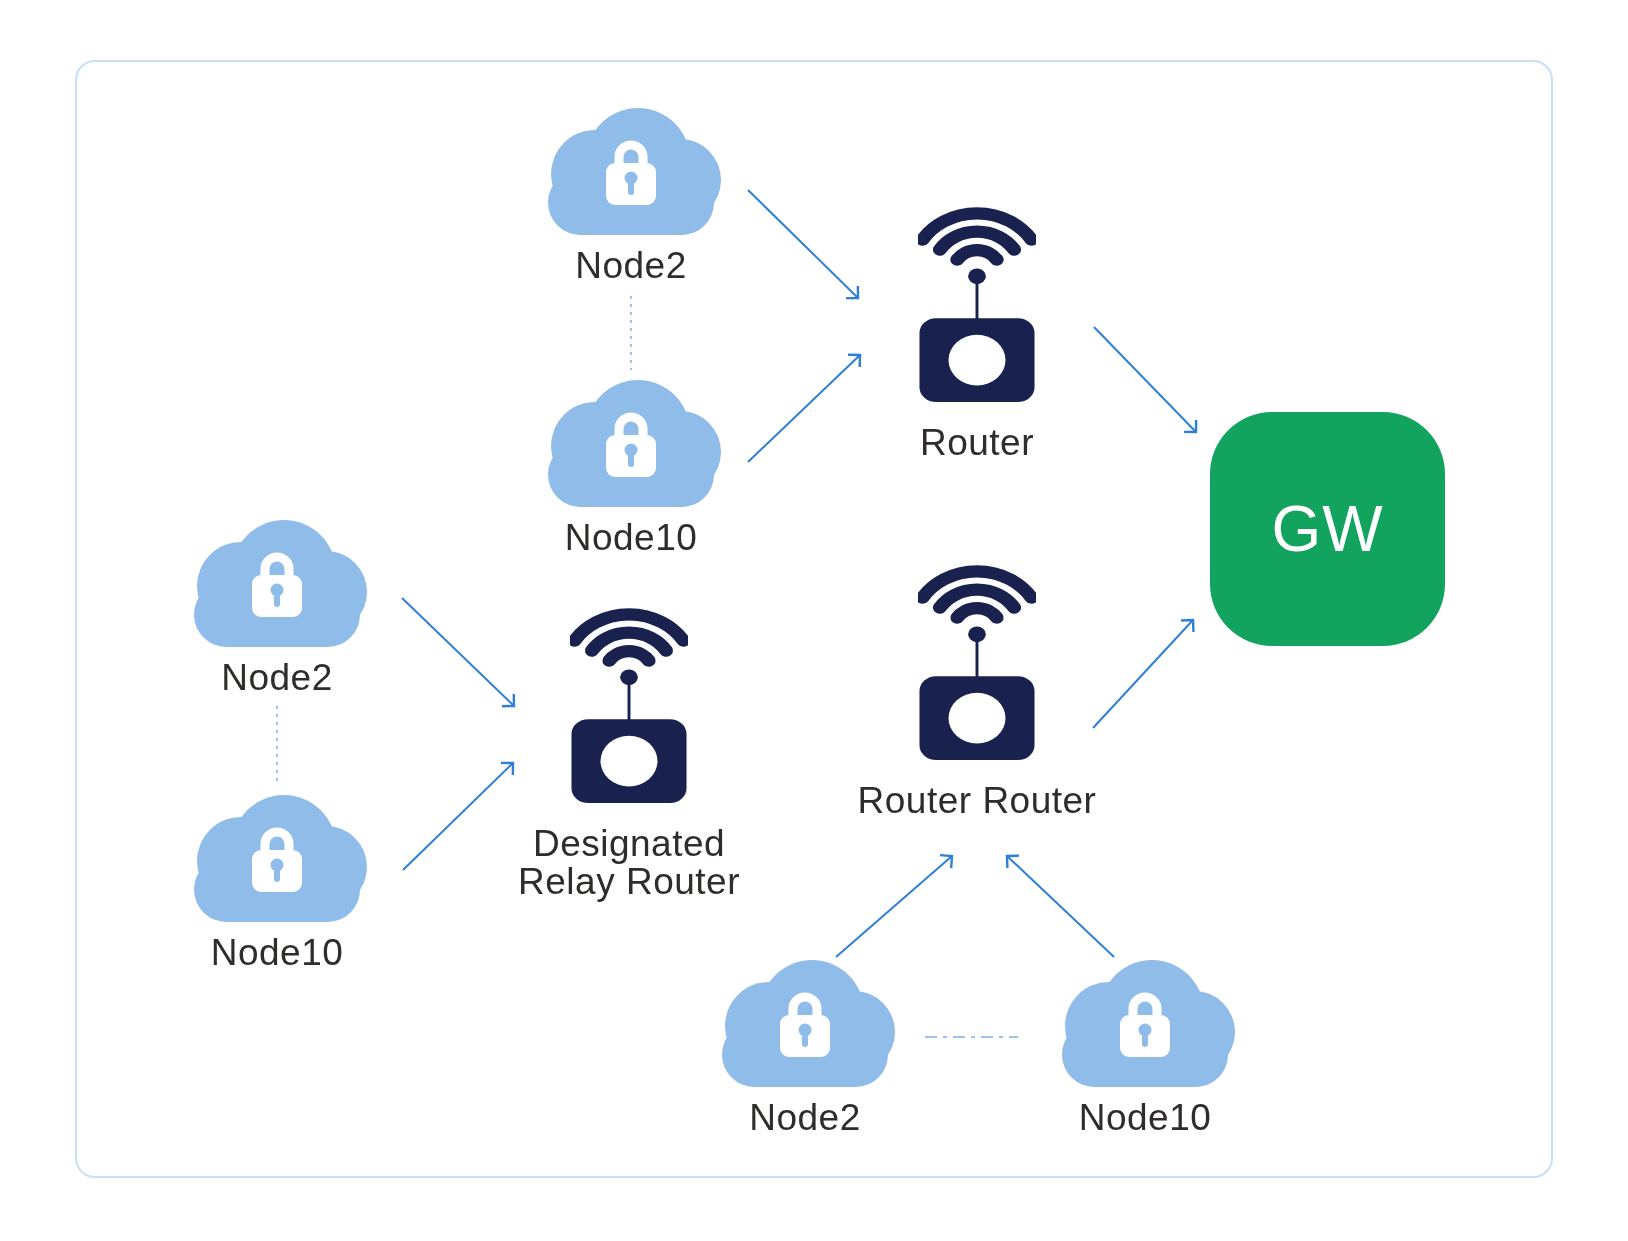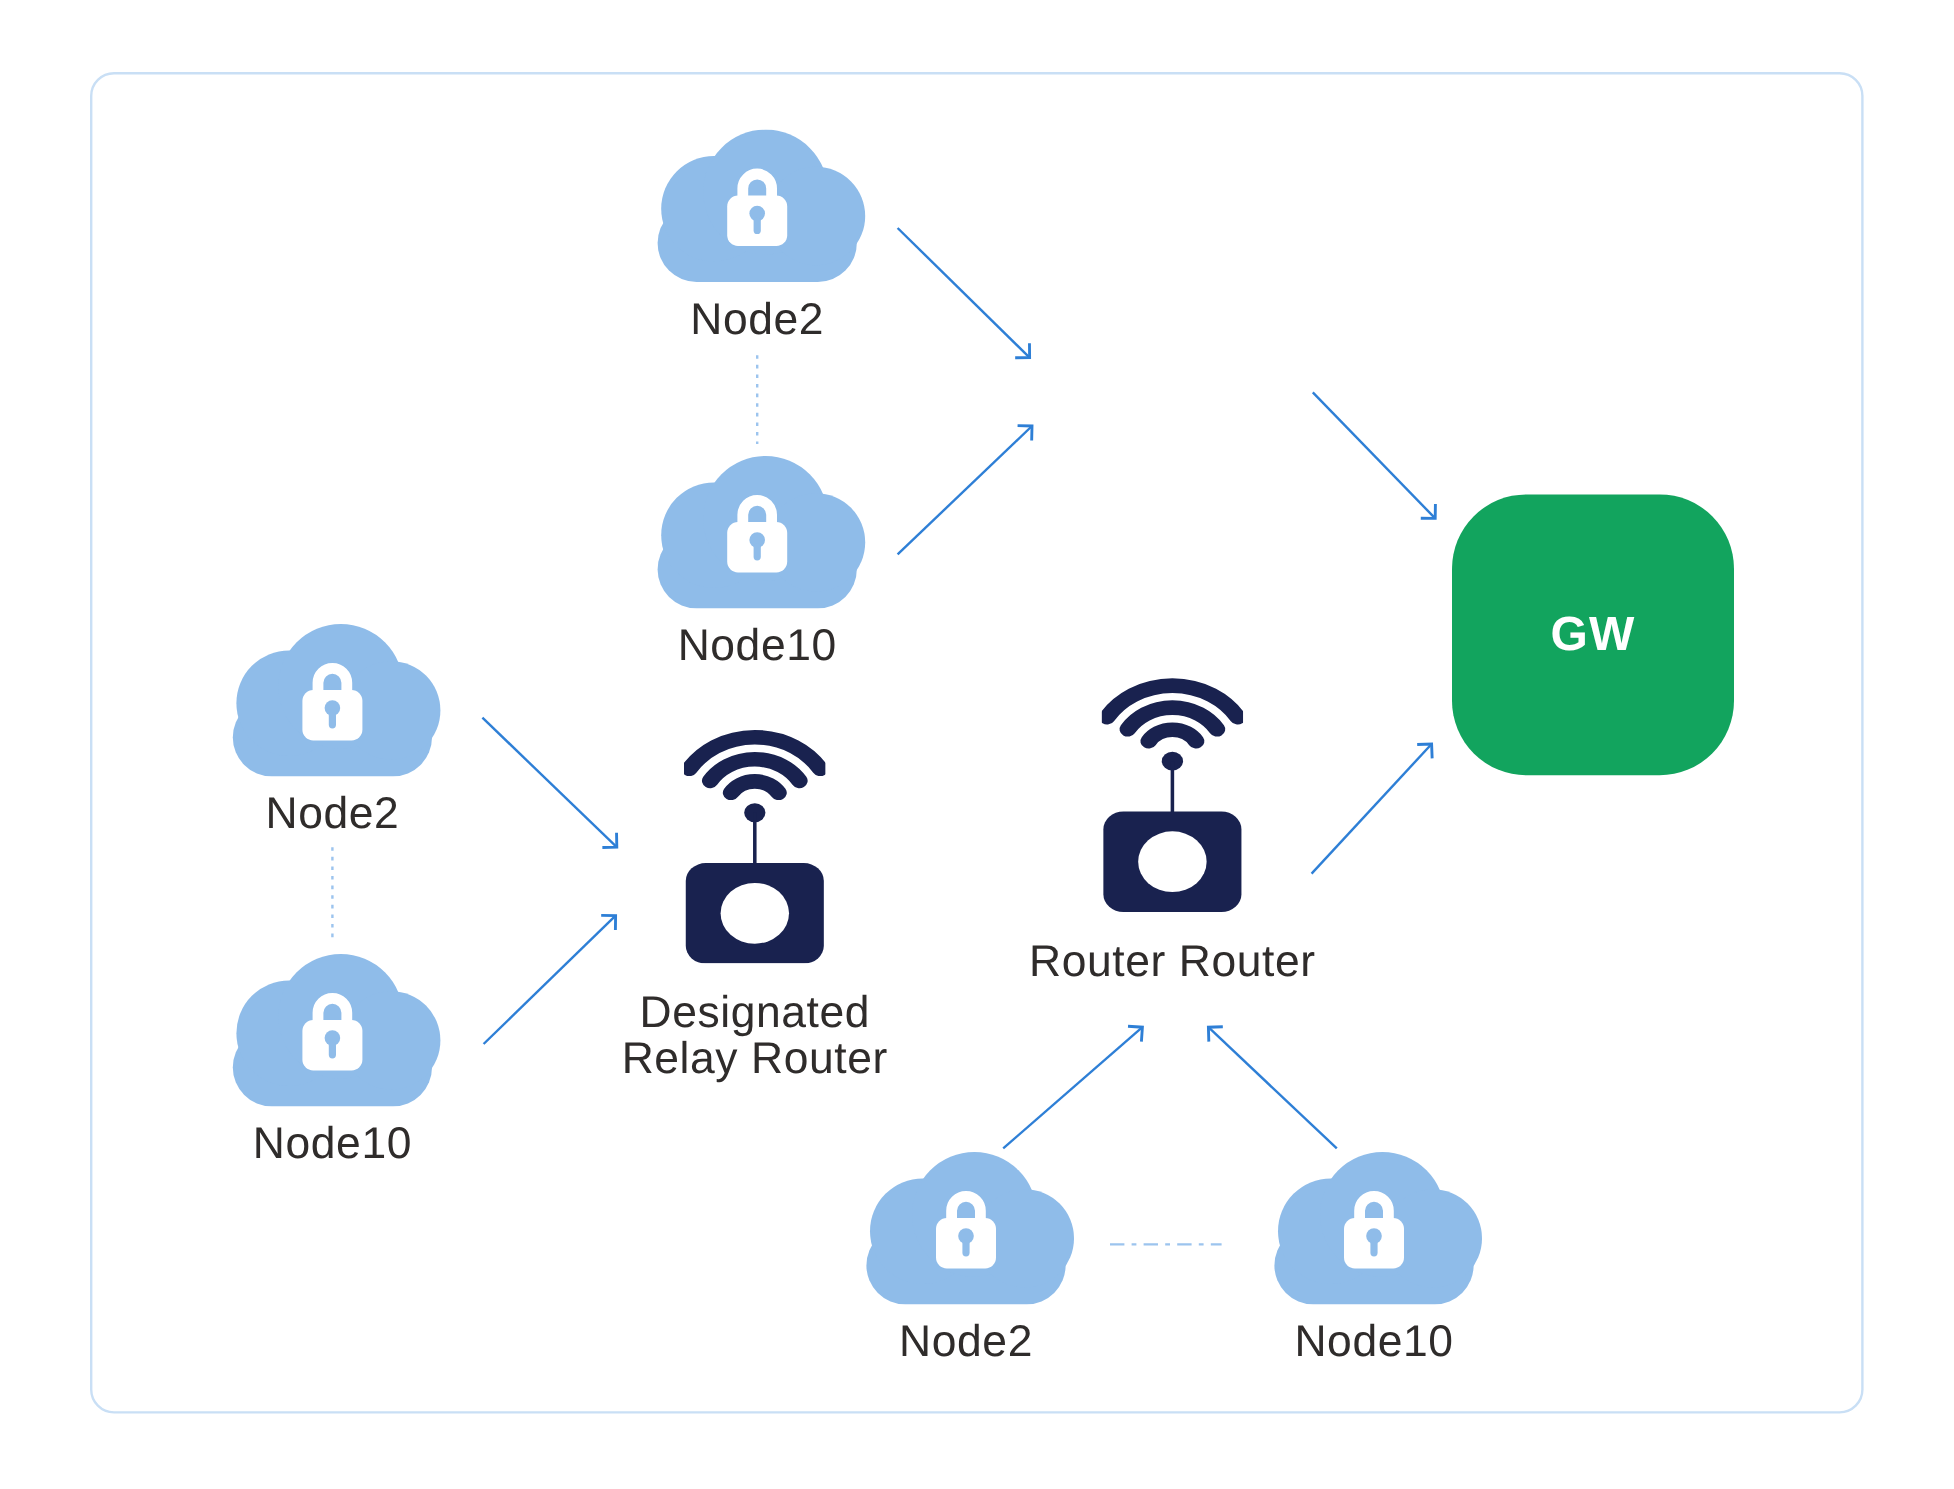--- a/index.html
+++ b/index.html
@@ -32,21 +32,21 @@
     position:absolute;top:228px;left:50%;transform:translateX(-50%);
     font-size:37px;color:#2F2C2B;white-space:nowrap;text-align:center;letter-spacing:0.5px;
     line-height:38px;
   }
   .device-label.wrap{white-space:normal;width:290px;}
   .gw{
     position:absolute;left:1210px;top:412px;width:235px;height:234px;
     background:#12A45E;border-radius:62px;
     display:flex;align-items:center;justify-content:center;
   }
-  .gw-text{color:#ffffff;font-size:40px;letter-spacing:1px;font-weight:bold;}
+  .gw-text{color:#ffffff;font-size:64px;letter-spacing:1px;}
   .defs{position:absolute;width:0;height:0;overflow:hidden;}
 </style>
 </head>
 <body>
 
 <svg class="defs" aria-hidden="true">
   <defs>
     <symbol id="cloud-lock" viewBox="0 0 186 127">
       <g fill="#8FBCE9">
         <rect x="10" y="62" width="166" height="65" rx="32.5"></rect>
@@ -127,20 +127,26 @@
       </svg>
     <div class="node-label">Node2</div>
   </div>
   <div class="node" style="left:1052px;top:960px;">
     <svg width="186" height="127">
         <use href="#cloud-lock"></use>
       </svg>
     <div class="node-label">Node10</div>
   </div>
 
+  <div class="device" style="left:918px;top:196px;">
+    <svg width="118" height="206" preserveAspectRatio="none" viewBox="0 0 120 236">
+        <use href="#wifi-router"></use>
+      </svg>
+    <div class="device-label">Router</div>
+  </div>
 
   <div class="device" style="left:570px;top:597px;">
     <svg width="118" height="206" preserveAspectRatio="none" viewBox="0 0 120 236">
         <use href="#wifi-router"></use>
       </svg>
     <div class="device-label wrap">Designated Relay Router</div>
   </div>
 
   <div class="device" style="left:918px;top:554px;">
     <svg width="118" height="206" preserveAspectRatio="none" viewBox="0 0 120 236">

